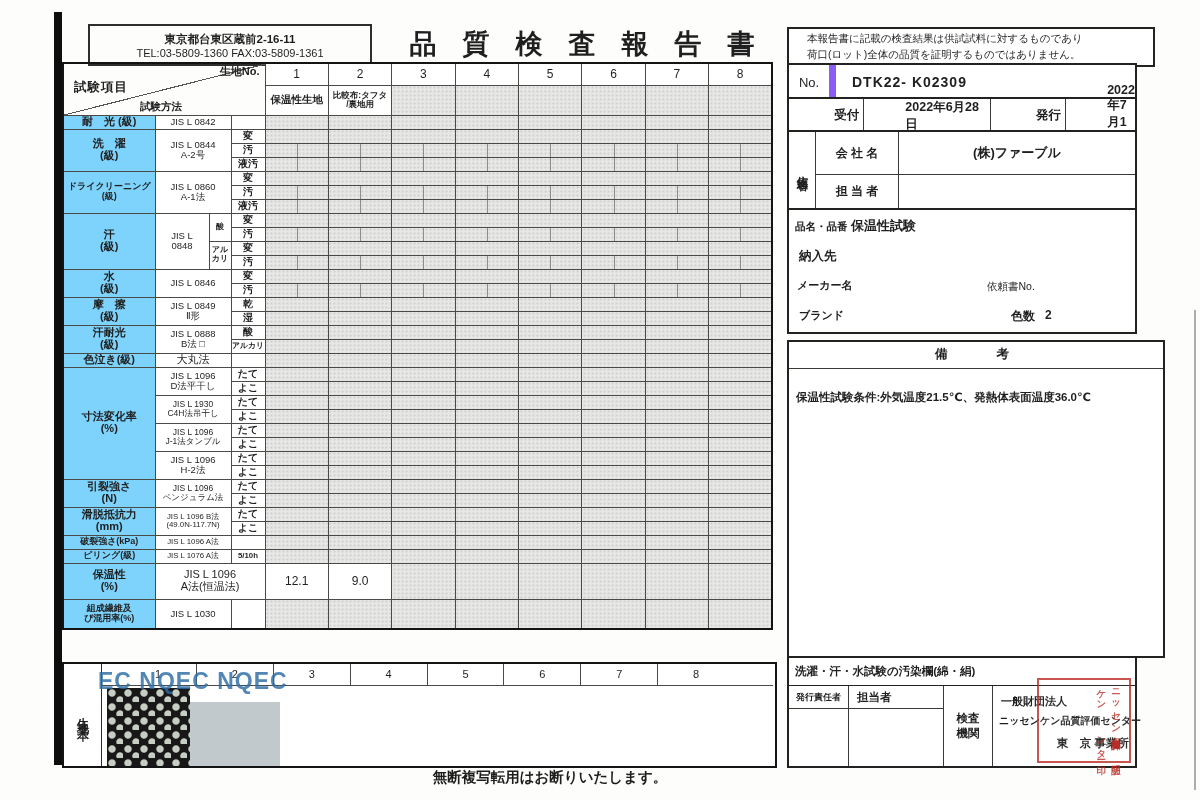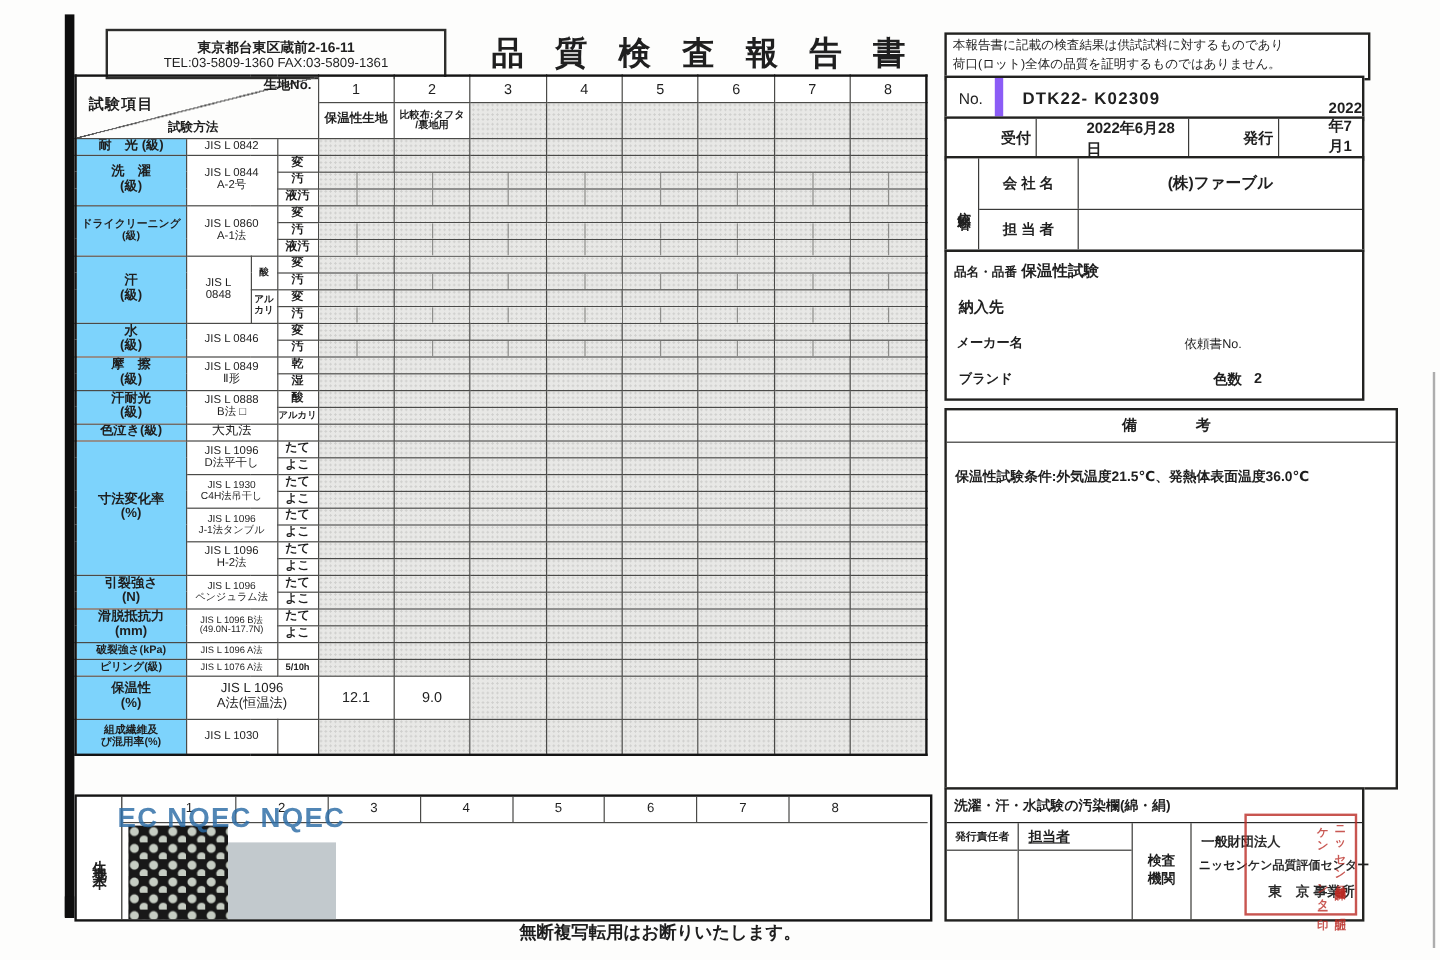--- a/index.html
+++ b/index.html
@@ -60,21 +60,21 @@
         background-color:#181818;
         background-image:radial-gradient(circle at 5px 5px,#c6cdc3 3.2px,transparent 4.2px),
                          radial-gradient(circle at 13px 12px,#c6cdc3 3.2px,transparent 4.2px);
         background-size:16px 14px;}
   .gfab{position:absolute;left:126px;top:38px;width:90px;height:64px;background:#b7c0c4;opacity:.85;z-index:1;}
   .wmark{position:absolute;left:34px;top:4px;font-size:23px;font-weight:700;color:#2b6ca6;
          opacity:.82;letter-spacing:1px;z-index:2;white-space:nowrap;}
   
   .rbox{border:2px solid #222220;background:#fff;}
   .disclaimer{left:787px;top:27px;width:346px;height:36px;display:flex;flex-direction:column;
-              justify-content:center;padding-left:5px;font-size:10.5px;font-weight:500;line-height:1.5;}
+              justify-content:center;padding-left:18px;font-size:10.5px;font-weight:500;line-height:1.5;}
   .no-row{left:787px;top:63px;width:346px;height:34px;display:flex;align-items:center;}
   .no-lab{width:40px;text-align:center;font-size:13px;align-self:stretch;display:flex;
           align-items:center;justify-content:center;border-right:7px solid #8b5cf6;}
   .no-val{padding-left:16px;font-size:14px;font-weight:600;letter-spacing:1px;}
   .date-row{left:787px;top:97px;width:346px;height:33px;display:flex;}
   .dcell{display:flex;align-items:center;justify-content:center;border-right:1px solid #3a3a38;padding-left:41px;}
   .dcell:last-child{border-right:none;}
   .dlab{width:45px;font-size:12.5px;font-weight:700;}
   .dval{font-size:12.5px;font-weight:600;}
   .dval1{width:114px;} .dval2{flex:1;}
@@ -105,21 +105,21 @@
   .rem-text{position:absolute;left:7px;top:48px;font-size:11.5px;font-weight:600;}
   .stain{left:787px;top:656px;width:346px;height:108px;}
   .stain-note{position:absolute;left:6px;top:6px;font-size:11.5px;font-weight:600;}
   .stain-top{position:absolute;left:0;top:27px;width:100%;border-top:1.5px solid #222;}
   .sig-area{position:absolute;left:0;top:28px;right:0;bottom:0;display:flex;}
   .sigA{width:59px;border-right:1px solid #3a3a38;}
   .sigB{width:94px;border-right:1px solid #3a3a38;}
   .sig-head{height:22px;border-bottom:1px solid #3a3a38;display:flex;align-items:center;
             justify-content:center;}
   .sigA .sig-head{font-size:9px;font-weight:600;}
-  .sigB .sig-head{font-size:11.5px;font-weight:600;justify-content:flex-start;padding-left:8px;text-decoration:underline;}
+  .sigB .sig-head{font-size:11.5px;font-weight:600;justify-content:flex-start;padding-left:8px;}
   .sigC{width:48px;border-right:1px solid #3a3a38;display:flex;align-items:center;
         justify-content:center;font-size:11.5px;font-weight:600;white-space:pre-line;
         text-align:center;line-height:1.3;}
   .sigD{flex:1;position:relative;}
   .org1{position:absolute;left:8px;top:8px;font-size:11px;font-weight:600;}
   .org2{position:absolute;left:6px;top:28px;font-size:10px;font-weight:600;white-space:nowrap;}
   .org3{position:absolute;right:6px;top:50px;font-size:11.5px;font-weight:600;}
   .stamp{left:1037px;top:678px;width:94px;height:85px;border:2px solid rgba(186,42,36,.8);
          writing-mode:vertical-rl;text-orientation:upright;display:flex;justify-content:center;
          padding:2px 4px;box-sizing:border-box;z-index:5;background:rgba(255,255,255,.05);}

